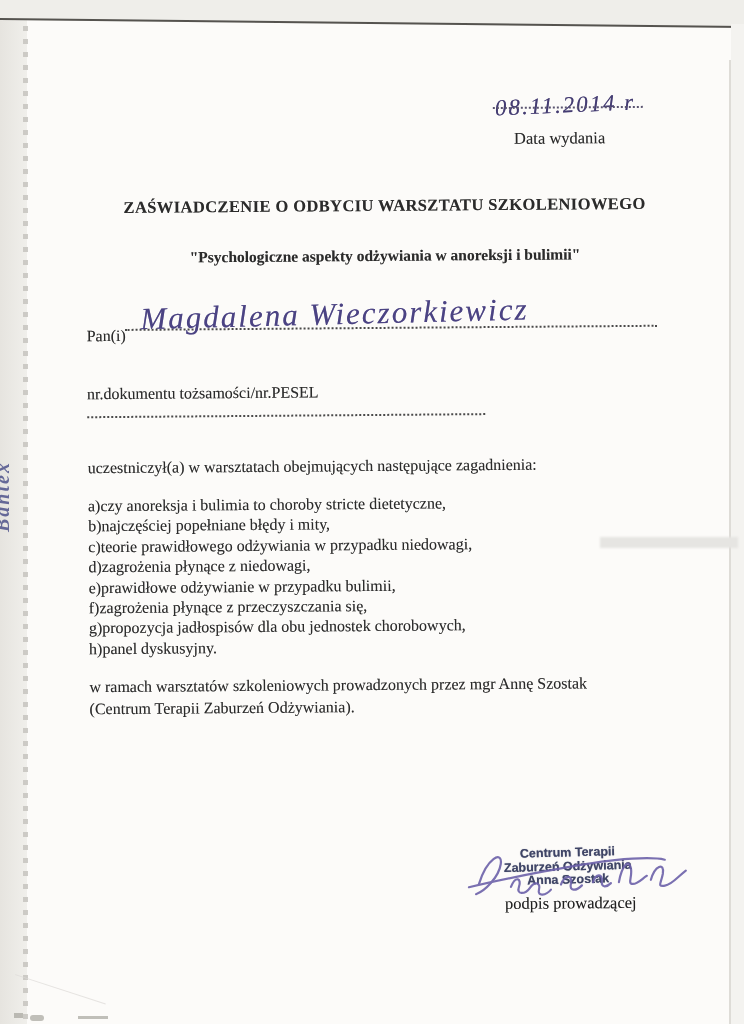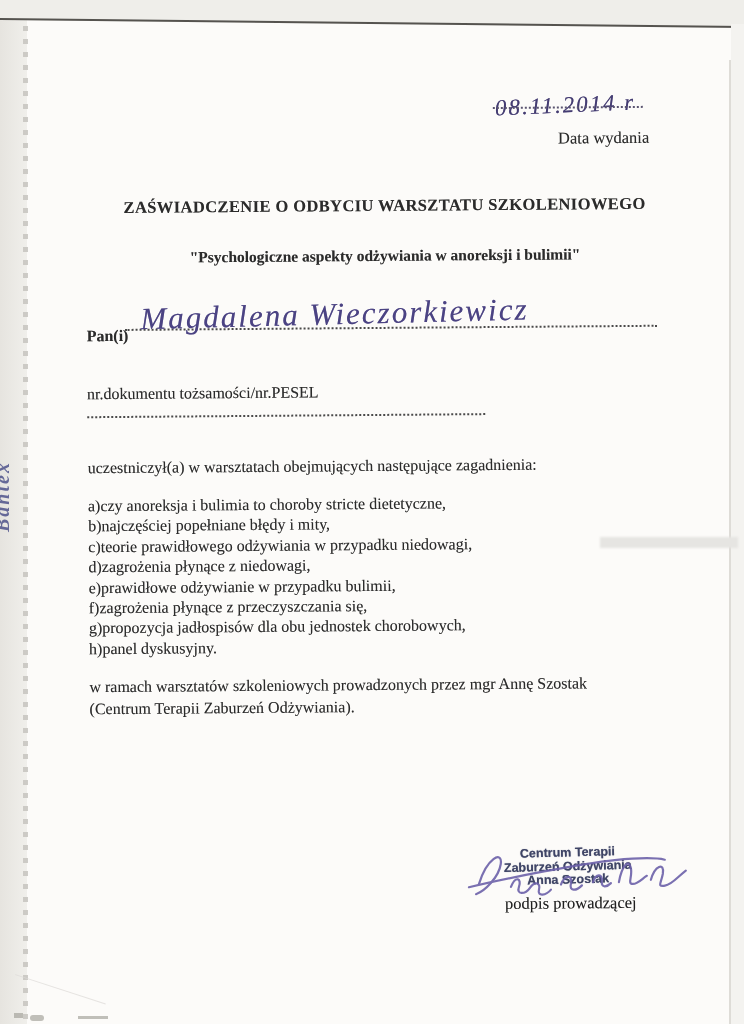--- a/index.html
+++ b/index.html
@@ -30,28 +30,28 @@
 
   
   .content{position:absolute;left:0;top:0;width:744px;height:1024px;
     transform:rotate(-0.45deg);color:#2b2b2b;
     text-shadow:0 0 .6px rgba(70,70,70,.45);}
 
   .date-value{position:absolute;left:498px;top:94px;font:italic 23px "Liberation Serif",serif;
     color:#443c72;letter-spacing:2px;transform:rotate(-2deg);white-space:nowrap;
     text-shadow:0 0 .5px rgba(68,60,114,.6);}
   .date-dots{position:absolute;left:496px;top:108px;width:150px;border-bottom:2px dotted #5a5470;}
-  .date-label{position:absolute;left:517px;top:130px;font-size:16.5px;margin-left:44px;}
+  .date-label{position:absolute;left:517px;top:130px;font-size:16.5px;}
 
   .title{position:absolute;left:30px;right:0;top:196px;margin:0;text-align:center;
     font-size:16.5px;font-weight:bold;letter-spacing:.4px;white-space:nowrap;}
   .subtitle{position:absolute;left:30px;right:0;top:247px;margin:0;text-align:center;
     font-size:15.5px;font-weight:bold;white-space:nowrap;}
 
-  .recipient-label{position:absolute;left:88px;top:325px;font-size:16px;font-weight:bold;}
+  .recipient-label{position:absolute;left:88px;top:325px;font-size:16px;}
   .recipient-dots{position:absolute;left:126px;top:327px;width:532px;border-bottom:2px dotted #4a4a4a;}
   .recipient-name{position:absolute;left:142px;top:296px;font:italic 31px "Liberation Serif",serif;
     color:#4b4383;letter-spacing:2px;transform:rotate(-1deg);white-space:nowrap;
     text-shadow:0 0 .5px rgba(75,67,131,.55);}
 
   .id-label{position:absolute;left:88px;top:383px;font-size:16px;}
   .dotted2{position:absolute;left:88px;top:414px;width:398px;border-bottom:2px dotted #4a4a4a;}
   .participation{position:absolute;left:88px;top:457px;font-size:16px;}
 
   .topics{position:absolute;left:88px;top:494px;font-size:16px;line-height:20.4px;}

